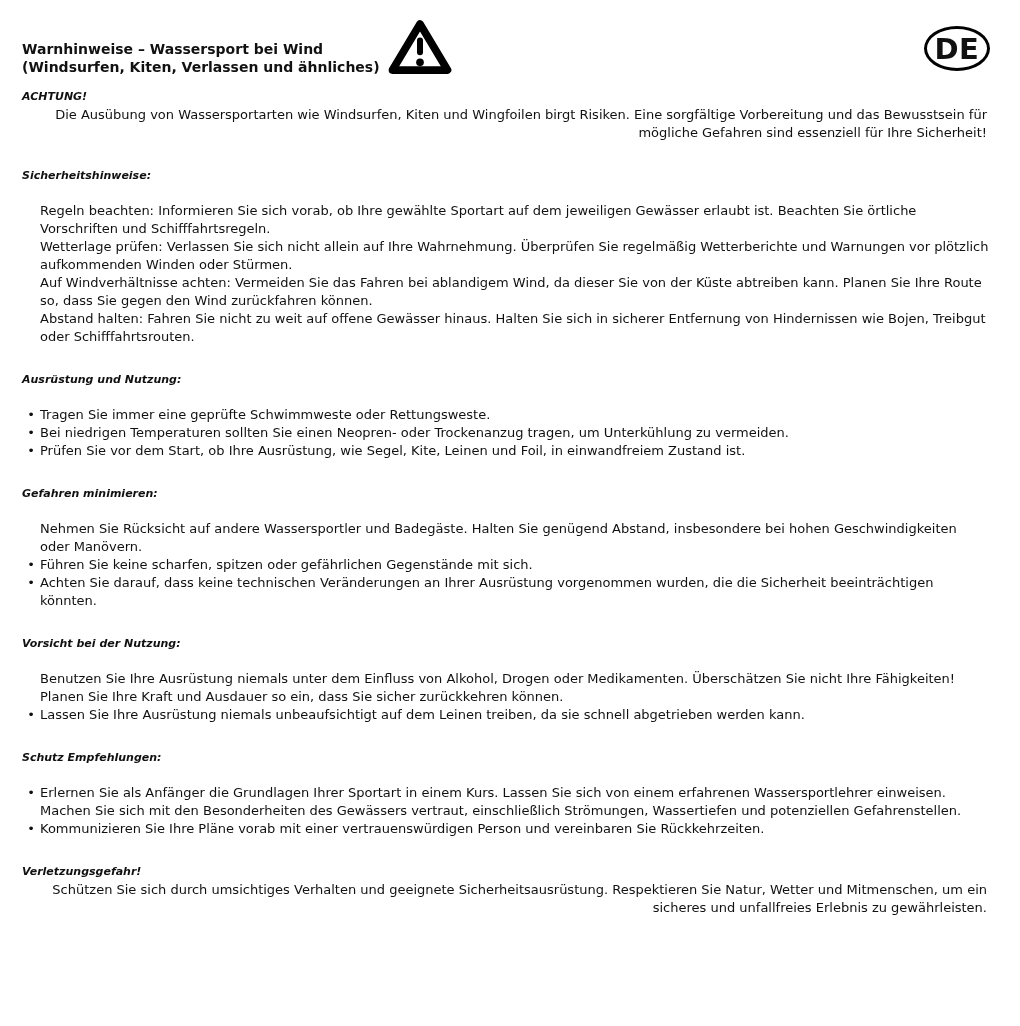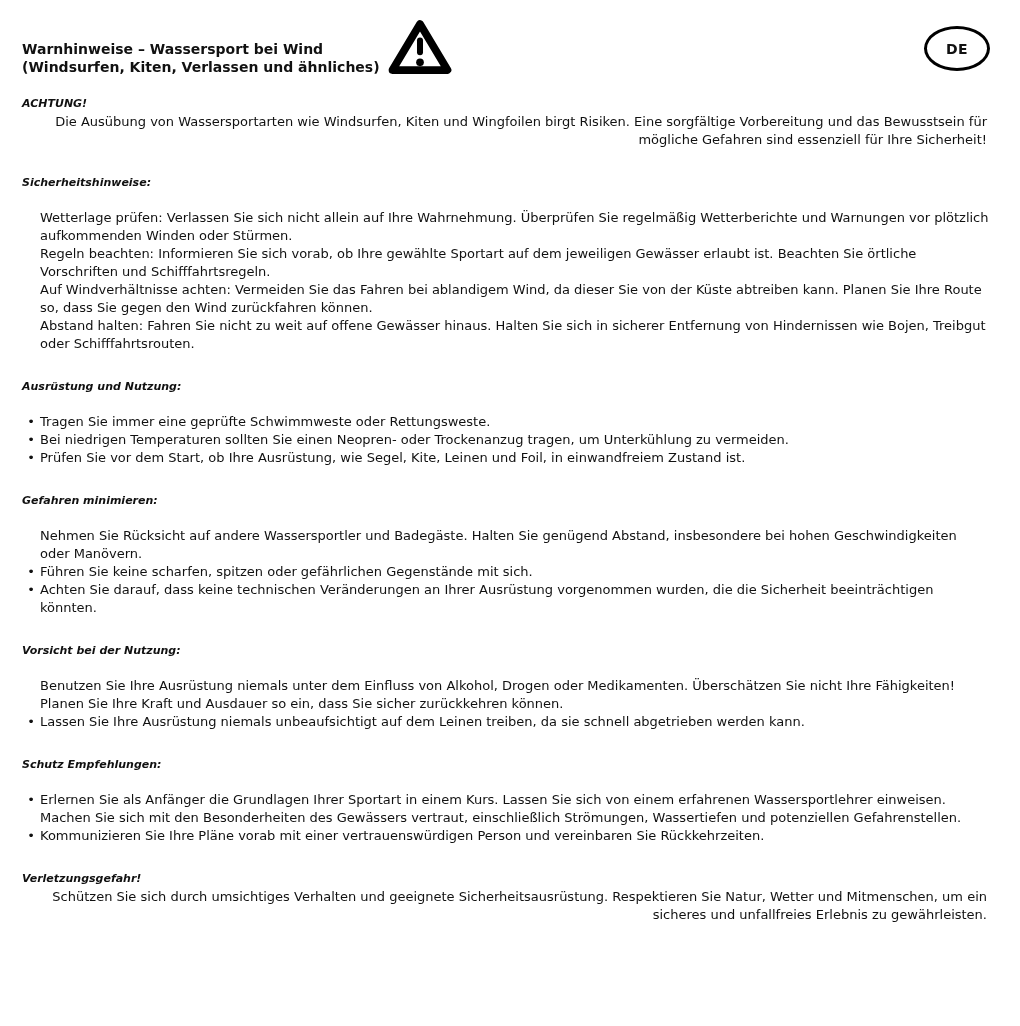--- a/index.html
+++ b/index.html
@@ -8,37 +8,37 @@
     background: #ffffff;
     color: #111111;
     font-family: "DejaVu Sans", "Liberation Sans", sans-serif;
     font-size: 13px;
     line-height: 18px;
     overflow: hidden;
   }
   .page { padding: 16px 30px 0 22px; }
 
   
-  header { display: flex; align-items: flex-start; margin-bottom: 19px; }
+  header { display: flex; align-items: flex-start; margin-bottom: 12px; }
   .title-block {
     font-weight: bold;
     font-size: 14px;
     line-height: 18px;
     padding-top: 24px;
     white-space: nowrap;
   }
   .warn-triangle { margin: 2px 0 0 8px; flex-shrink: 0; }
   .spacer { flex: 1; }
   .de-badge {
     margin-top: 10px;
     width: 66px; height: 45px;
     border: 3.5px solid #000;
     border-radius: 50%;
     display: flex; align-items: center; justify-content: center;
-    font-weight: bold; font-size: 14px;
+    font-weight: bold; font-size: 29px;
     letter-spacing: 0.5px;
     flex-shrink: 0;
   }
 
   
   section { margin-bottom: 25px; }
   section h2 { font-size: 11px; font-weight: bold; line-height: 18px; font-style: italic; }
   .section-body.spaced { margin-top: 17px; }
   .section-body.tight { margin-top: 0; }
   .para { max-width: 965px; text-align: right; }
@@ -72,24 +72,24 @@
       <section>
         <h2>ACHTUNG!</h2>
         <div class="section-body tight">
           <div class="para">Die Ausübung von Wassersportarten wie Windsurfen, Kiten und Wingfoilen birgt Risiken. Eine sorgfältige Vorbereitung und das Bewusstsein für mögliche Gefahren sind essenziell für Ihre Sicherheit!</div>
         </div>
       </section>
       <section>
         <h2>Sicherheitshinweise:</h2>
         <div class="section-body spaced">
           <div class="li indent">
-            <span class="li-text">Wetterlage prüfen: Verlassen Sie sich nicht allein auf Ihre Wahrnehmung. Überprüfen Sie regelmäßig Wetterberichte und Warnungen vor plötzlich aufkommenden Winden oder Stürmen.</span>
+            <span class="li-text">Regeln beachten: Informieren Sie sich vorab, ob Ihre gewählte Sportart auf dem jeweiligen Gewässer erlaubt ist. Beachten Sie örtliche Vorschriften und Schifffahrtsregeln.</span>
           </div>
           <div class="li indent">
-            <span class="li-text">Regeln beachten: Informieren Sie sich vorab, ob Ihre gewählte Sportart auf dem jeweiligen Gewässer erlaubt ist. Beachten Sie örtliche Vorschriften und Schifffahrtsregeln.</span>
+            <span class="li-text">Wetterlage prüfen: Verlassen Sie sich nicht allein auf Ihre Wahrnehmung. Überprüfen Sie regelmäßig Wetterberichte und Warnungen vor plötzlich aufkommenden Winden oder Stürmen.</span>
           </div>
           <div class="li indent">
             <span class="li-text">Auf Windverhältnisse achten: Vermeiden Sie das Fahren bei ablandigem Wind, da dieser Sie von der Küste abtreiben kann. Planen Sie Ihre Route so, dass Sie gegen den Wind zurückfahren können.</span>
           </div>
           <div class="li indent">
             <span class="li-text">Abstand halten: Fahren Sie nicht zu weit auf offene Gewässer hinaus. Halten Sie sich in sicherer Entfernung von Hindernissen wie Bojen, Treibgut oder Schifffahrtsrouten.</span>
           </div>
         </div>
       </section>
       <section>

